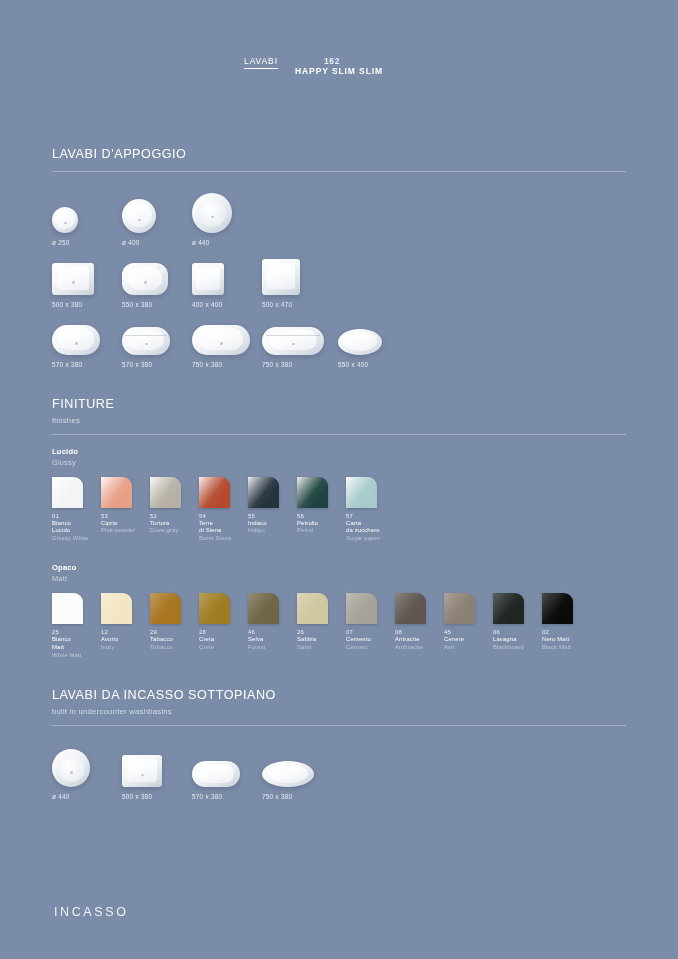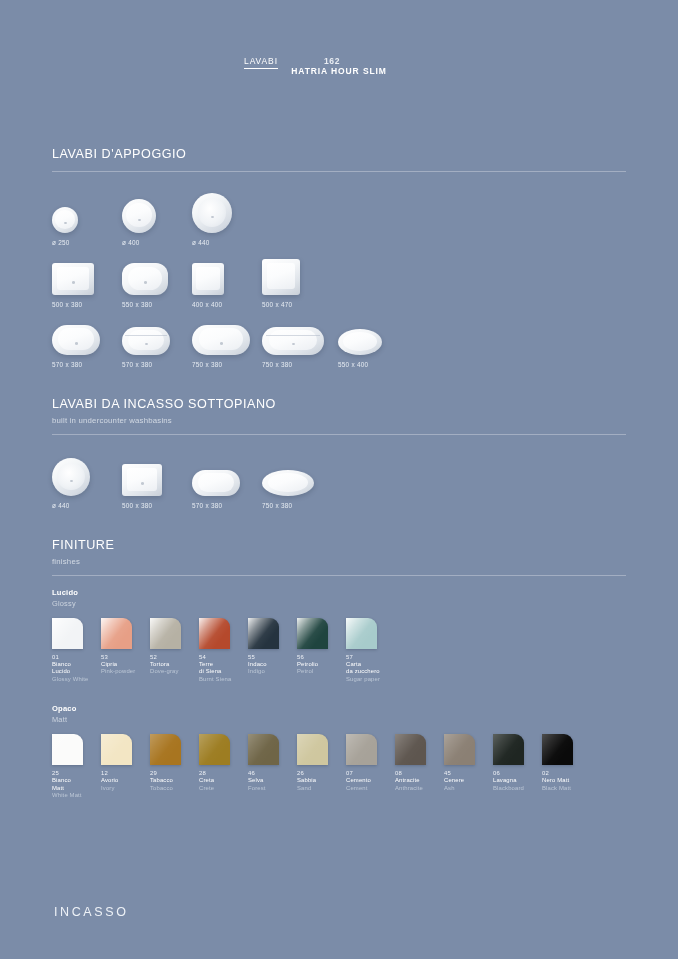--- a/index.html
+++ b/index.html
@@ -215,21 +215,21 @@
     font-size: 12.5px;
     letter-spacing: 2.6px;
     color: #eef2f7;
   }
 </style>
 </head>
 <body>
 
 <div class="page-header">
   <span class="pg-num">162</span>
-  <span class="pg-collection">HATRIA HOUR SLIM</span>
+  <span class="pg-collection">HAPPY SLIM SLIM</span>
   <span class="pg-section">LAVABI</span>
 </div>
 
 <div class="content">
 
   <div class="section">
     <div class="sec-title">LAVABI D'APPOGGIO</div>
     <div class="rule"></div>
 
     <div class="prod-row" style="margin-top:22px;height:52px;">
@@ -339,20 +339,184 @@
         <div class="prod-label">750 x 380</div>
       </div>
       <div class="prod" style="width:70px;">
         <div class="prod-art" style="height:36px;">
           <div class="basin ellipse" style="width:44px;height:26px;">
               <div class="bowl"></div>
             </div>
         </div>
         <div class="prod-label">550 x 400</div>
       </div>
+    </div>
+  </div>
+
+  <div class="section" style="margin-top:30px;">
+    <div class="sec-title">FINITURE</div>
+    <div class="sec-sub">finishes</div>
+    <div class="rule"></div>
+
+    <div style="margin-top:12px;">
+      <div class="fin-group-title">Lucido</div>
+      <div class="fin-group-sub">Glossy</div>
+      <div class="swatch-row" id="row-glossy" style="margin-top:10px;">
+          <div class="swatch-cell">
+            <div class="swatch" style="background: rgb(242, 244, 246);">
+              <div class="gloss"></div>
+            </div>
+            <div class="swatch-code">01</div>
+            <div class="swatch-it">Bianco<br>Lucido</div>
+            <div class="swatch-en">Glossy White</div>
+          </div>
+          <div class="swatch-cell">
+            <div class="swatch" style="background: rgb(231, 159, 134);">
+              <div class="gloss"></div>
+            </div>
+            <div class="swatch-code">53</div>
+            <div class="swatch-it">Cipria</div>
+            <div class="swatch-en">Pink-powder</div>
+          </div>
+          <div class="swatch-cell">
+            <div class="swatch" style="background: rgb(182, 177, 164);">
+              <div class="gloss"></div>
+            </div>
+            <div class="swatch-code">52</div>
+            <div class="swatch-it">Tortora</div>
+            <div class="swatch-en">Dove-gray</div>
+          </div>
+          <div class="swatch-cell">
+            <div class="swatch" style="background: rgb(181, 73, 44);">
+              <div class="gloss"></div>
+            </div>
+            <div class="swatch-code">54</div>
+            <div class="swatch-it">Terre<br>di Siena</div>
+            <div class="swatch-en">Burnt Siena</div>
+          </div>
+          <div class="swatch-cell">
+            <div class="swatch" style="background: rgb(37, 51, 63);">
+              <div class="gloss"></div>
+            </div>
+            <div class="swatch-code">55</div>
+            <div class="swatch-it">Indaco</div>
+            <div class="swatch-en">Indigo</div>
+          </div>
+          <div class="swatch-cell">
+            <div class="swatch" style="background: rgb(31, 68, 63);">
+              <div class="gloss"></div>
+            </div>
+            <div class="swatch-code">56</div>
+            <div class="swatch-it">Petrolio</div>
+            <div class="swatch-en">Petrol</div>
+          </div>
+          <div class="swatch-cell">
+            <div class="swatch" style="background: rgb(167, 203, 203);">
+              <div class="gloss"></div>
+            </div>
+            <div class="swatch-code">57</div>
+            <div class="swatch-it">Carta<br>da zucchero</div>
+            <div class="swatch-en">Sugar paper</div>
+          </div>
+        </div>
+    </div>
+
+    <div style="margin-top:20px;">
+      <div class="fin-group-title">Opaco</div>
+      <div class="fin-group-sub">Matt</div>
+      <div class="swatch-row" id="row-matt" style="margin-top:10px;">
+          <div class="swatch-cell">
+            <div class="swatch" style="background: rgb(251, 251, 250);">
+              <div class="gloss" style="opacity: 0.3;"></div>
+            </div>
+            <div class="swatch-code">25</div>
+            <div class="swatch-it">Bianco<br>Matt</div>
+            <div class="swatch-en">White Matt</div>
+          </div>
+          <div class="swatch-cell">
+            <div class="swatch" style="background: rgb(243, 230, 196);">
+              <div class="gloss" style="opacity: 0.3;"></div>
+            </div>
+            <div class="swatch-code">12</div>
+            <div class="swatch-it">Avorio</div>
+            <div class="swatch-en">Ivory</div>
+          </div>
+          <div class="swatch-cell">
+            <div class="swatch" style="background: rgb(168, 117, 32);">
+              <div class="gloss" style="opacity: 0.3;"></div>
+            </div>
+            <div class="swatch-code">29</div>
+            <div class="swatch-it">Tabacco</div>
+            <div class="swatch-en">Tobacco</div>
+          </div>
+          <div class="swatch-cell">
+            <div class="swatch" style="background: rgb(157, 125, 34);">
+              <div class="gloss" style="opacity: 0.3;"></div>
+            </div>
+            <div class="swatch-code">28</div>
+            <div class="swatch-it">Creta</div>
+            <div class="swatch-en">Crete</div>
+          </div>
+          <div class="swatch-cell">
+            <div class="swatch" style="background: rgb(111, 101, 71);">
+              <div class="gloss" style="opacity: 0.3;"></div>
+            </div>
+            <div class="swatch-code">46</div>
+            <div class="swatch-it">Selva</div>
+            <div class="swatch-en">Forest</div>
+          </div>
+          <div class="swatch-cell">
+            <div class="swatch" style="background: rgb(207, 199, 159);">
+              <div class="gloss" style="opacity: 0.3;"></div>
+            </div>
+            <div class="swatch-code">26</div>
+            <div class="swatch-it">Sabbia</div>
+            <div class="swatch-en">Sand</div>
+          </div>
+          <div class="swatch-cell">
+            <div class="swatch" style="background: rgb(167, 162, 153);">
+              <div class="gloss" style="opacity: 0.3;"></div>
+            </div>
+            <div class="swatch-code">07</div>
+            <div class="swatch-it">Cemento</div>
+            <div class="swatch-en">Cement</div>
+          </div>
+          <div class="swatch-cell">
+            <div class="swatch" style="background: rgb(94, 86, 79);">
+              <div class="gloss" style="opacity: 0.3;"></div>
+            </div>
+            <div class="swatch-code">08</div>
+            <div class="swatch-it">Antracite</div>
+            <div class="swatch-en">Anthracite</div>
+          </div>
+          <div class="swatch-cell">
+            <div class="swatch" style="background: rgb(139, 128, 116);">
+              <div class="gloss" style="opacity: 0.3;"></div>
+            </div>
+            <div class="swatch-code">45</div>
+            <div class="swatch-it">Cenere</div>
+            <div class="swatch-en">Ash</div>
+          </div>
+          <div class="swatch-cell">
+            <div class="swatch" style="background: rgb(31, 38, 34);">
+              <div class="gloss" style="opacity: 0.3;"></div>
+            </div>
+            <div class="swatch-code">06</div>
+            <div class="swatch-it">Lavagna</div>
+            <div class="swatch-en">Blackboard</div>
+          </div>
+          <div class="swatch-cell">
+            <div class="swatch" style="background: rgb(10, 10, 10);">
+              <div class="gloss" style="opacity: 0.3;"></div>
+            </div>
+            <div class="swatch-code">02</div>
+            <div class="swatch-it">Nero Matt</div>
+            <div class="swatch-en">Black Matt</div>
+          </div>
+        </div>
     </div>
   </div>
 
   <div class="section" style="margin-top:30px;">
     <div class="sec-title">LAVABI DA INCASSO SOTTOPIANO</div>
     <div class="sec-sub">built in undercounter washbasins</div>
     <div class="rule"></div>
 
     <div class="prod-row" style="margin-top:22px;height:52px;">
       <div class="prod" style="width:70px;">
@@ -384,179 +548,15 @@
       <div class="prod" style="width:70px;">
         <div class="prod-art" style="height:40px;">
           <div class="basin ellipse" style="width:52px;height:26px;">
               <div class="bowl"></div>
             </div>
         </div>
         <div class="prod-label">750 x 380</div>
       </div>
     </div>
   </div>
-
-  <div class="section" style="margin-top:30px;">
-    <div class="sec-title">FINITURE</div>
-    <div class="sec-sub">finishes</div>
-    <div class="rule"></div>
-
-    <div style="margin-top:12px;">
-      <div class="fin-group-title">Lucido</div>
-      <div class="fin-group-sub">Glossy</div>
-      <div class="swatch-row" id="row-glossy" style="margin-top:10px;">
-          <div class="swatch-cell">
-            <div class="swatch" style="background: rgb(242, 244, 246);">
-              <div class="gloss"></div>
-            </div>
-            <div class="swatch-code">01</div>
-            <div class="swatch-it">Bianco<br>Lucido</div>
-            <div class="swatch-en">Glossy White</div>
-          </div>
-          <div class="swatch-cell">
-            <div class="swatch" style="background: rgb(231, 159, 134);">
-              <div class="gloss"></div>
-            </div>
-            <div class="swatch-code">53</div>
-            <div class="swatch-it">Cipria</div>
-            <div class="swatch-en">Pink-powder</div>
-          </div>
-          <div class="swatch-cell">
-            <div class="swatch" style="background: rgb(182, 177, 164);">
-              <div class="gloss"></div>
-            </div>
-            <div class="swatch-code">52</div>
-            <div class="swatch-it">Tortora</div>
-            <div class="swatch-en">Dove-gray</div>
-          </div>
-          <div class="swatch-cell">
-            <div class="swatch" style="background: rgb(181, 73, 44);">
-              <div class="gloss"></div>
-            </div>
-            <div class="swatch-code">54</div>
-            <div class="swatch-it">Terre<br>di Siena</div>
-            <div class="swatch-en">Burnt Siena</div>
-          </div>
-          <div class="swatch-cell">
-            <div class="swatch" style="background: rgb(37, 51, 63);">
-              <div class="gloss"></div>
-            </div>
-            <div class="swatch-code">55</div>
-            <div class="swatch-it">Indaco</div>
-            <div class="swatch-en">Indigo</div>
-          </div>
-          <div class="swatch-cell">
-            <div class="swatch" style="background: rgb(31, 68, 63);">
-              <div class="gloss"></div>
-            </div>
-            <div class="swatch-code">56</div>
-            <div class="swatch-it">Petrolio</div>
-            <div class="swatch-en">Petrol</div>
-          </div>
-          <div class="swatch-cell">
-            <div class="swatch" style="background: rgb(167, 203, 203);">
-              <div class="gloss"></div>
-            </div>
-            <div class="swatch-code">57</div>
-            <div class="swatch-it">Carta<br>da zucchero</div>
-            <div class="swatch-en">Sugar paper</div>
-          </div>
-        </div>
-    </div>
-
-    <div style="margin-top:20px;">
-      <div class="fin-group-title">Opaco</div>
-      <div class="fin-group-sub">Matt</div>
-      <div class="swatch-row" id="row-matt" style="margin-top:10px;">
-          <div class="swatch-cell">
-            <div class="swatch" style="background: rgb(251, 251, 250);">
-              <div class="gloss" style="opacity: 0.3;"></div>
-            </div>
-            <div class="swatch-code">25</div>
-            <div class="swatch-it">Bianco<br>Matt</div>
-            <div class="swatch-en">White Matt</div>
-          </div>
-          <div class="swatch-cell">
-            <div class="swatch" style="background: rgb(243, 230, 196);">
-              <div class="gloss" style="opacity: 0.3;"></div>
-            </div>
-            <div class="swatch-code">12</div>
-            <div class="swatch-it">Avorio</div>
-            <div class="swatch-en">Ivory</div>
-          </div>
-          <div class="swatch-cell">
-            <div class="swatch" style="background: rgb(168, 117, 32);">
-              <div class="gloss" style="opacity: 0.3;"></div>
-            </div>
-            <div class="swatch-code">29</div>
-            <div class="swatch-it">Tabacco</div>
-            <div class="swatch-en">Tobacco</div>
-          </div>
-          <div class="swatch-cell">
-            <div class="swatch" style="background: rgb(157, 125, 34);">
-              <div class="gloss" style="opacity: 0.3;"></div>
-            </div>
-            <div class="swatch-code">28</div>
-            <div class="swatch-it">Creta</div>
-            <div class="swatch-en">Crete</div>
-          </div>
-          <div class="swatch-cell">
-            <div class="swatch" style="background: rgb(111, 101, 71);">
-              <div class="gloss" style="opacity: 0.3;"></div>
-            </div>
-            <div class="swatch-code">46</div>
-            <div class="swatch-it">Selva</div>
-            <div class="swatch-en">Forest</div>
-          </div>
-          <div class="swatch-cell">
-            <div class="swatch" style="background: rgb(207, 199, 159);">
-              <div class="gloss" style="opacity: 0.3;"></div>
-            </div>
-            <div class="swatch-code">26</div>
-            <div class="swatch-it">Sabbia</div>
-            <div class="swatch-en">Sand</div>
-          </div>
-          <div class="swatch-cell">
-            <div class="swatch" style="background: rgb(167, 162, 153);">
-              <div class="gloss" style="opacity: 0.3;"></div>
-            </div>
-            <div class="swatch-code">07</div>
-            <div class="swatch-it">Cemento</div>
-            <div class="swatch-en">Cement</div>
-          </div>
-          <div class="swatch-cell">
-            <div class="swatch" style="background: rgb(94, 86, 79);">
-              <div class="gloss" style="opacity: 0.3;"></div>
-            </div>
-            <div class="swatch-code">08</div>
-            <div class="swatch-it">Antracite</div>
-            <div class="swatch-en">Anthracite</div>
-          </div>
-          <div class="swatch-cell">
-            <div class="swatch" style="background: rgb(139, 128, 116);">
-              <div class="gloss" style="opacity: 0.3;"></div>
-            </div>
-            <div class="swatch-code">45</div>
-            <div class="swatch-it">Cenere</div>
-            <div class="swatch-en">Ash</div>
-          </div>
-          <div class="swatch-cell">
-            <div class="swatch" style="background: rgb(31, 38, 34);">
-              <div class="gloss" style="opacity: 0.3;"></div>
-            </div>
-            <div class="swatch-code">06</div>
-            <div class="swatch-it">Lavagna</div>
-            <div class="swatch-en">Blackboard</div>
-          </div>
-          <div class="swatch-cell">
-            <div class="swatch" style="background: rgb(10, 10, 10);">
-              <div class="gloss" style="opacity: 0.3;"></div>
-            </div>
-            <div class="swatch-code">02</div>
-            <div class="swatch-it">Nero Matt</div>
-            <div class="swatch-en">Black Matt</div>
-          </div>
-        </div>
-    </div>
-  </div>
 </div>
 
 <div class="footer-logo">INCASSO</div>
 
 </body></html>

